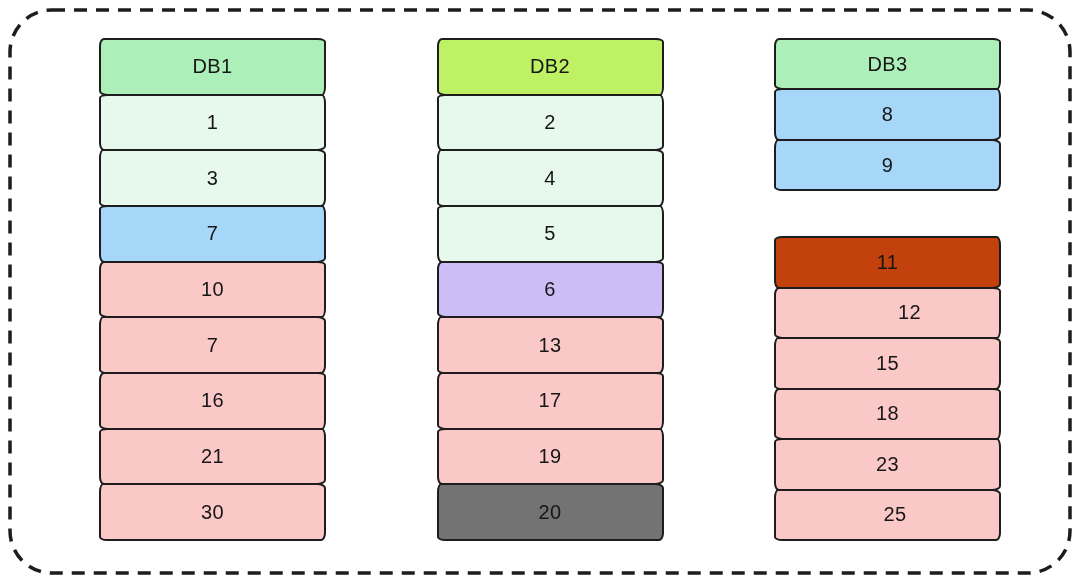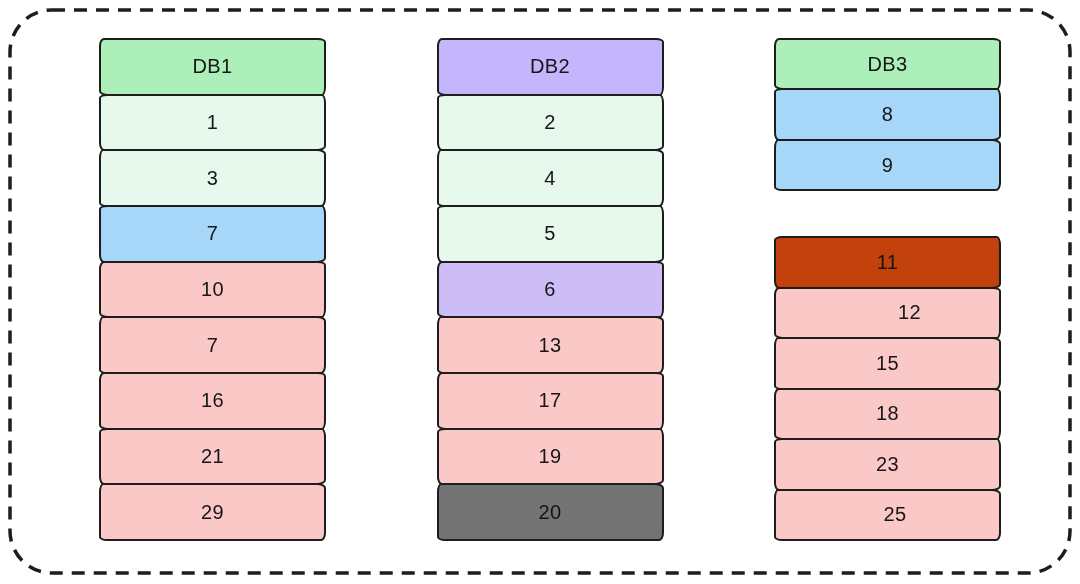--- a/index.html
+++ b/index.html
@@ -69,24 +69,24 @@
   <div class="columns" id="columns">
       <div class="db-column">
     <div class="cell header" style="background: rgb(172, 239, 184);">DB1</div>
   <div class="cell" style="background: rgb(231, 249, 236);">1</div>
         <div class="cell" style="background: rgb(231, 249, 236);">3</div>
         <div class="cell" style="background: rgb(166, 214, 248);">7</div>
         <div class="cell" style="background: rgb(251, 200, 200);">10</div>
         <div class="cell" style="background: rgb(251, 200, 200);">7</div>
         <div class="cell" style="background: rgb(251, 200, 200);">16</div>
         <div class="cell" style="background: rgb(251, 200, 200);">21</div>
-        <div class="cell" style="background: rgb(251, 200, 200);">29</div>
+        <div class="cell" style="background: rgb(251, 200, 200);">30</div>
       </div>
       <div class="db-column">
-    <div class="cell header" style="background: #c4b5fd;">DB2</div>
+    <div class="cell header" style="background: #bef264;">DB2</div>
   <div class="cell" style="background: rgb(231, 249, 236);">2</div>
         <div class="cell" style="background: rgb(231, 249, 236);">4</div>
         <div class="cell" style="background: rgb(231, 249, 236);">5</div>
         <div class="cell" style="background: rgb(205, 189, 246);">6</div>
         <div class="cell" style="background: rgb(251, 200, 200);">13</div>
         <div class="cell" style="background: rgb(251, 200, 200);">17</div>
         <div class="cell" style="background: rgb(251, 200, 200);">19</div>
         <div class="cell" style="background: #737373;">20</div>
       </div>
       <div class="db-column">

